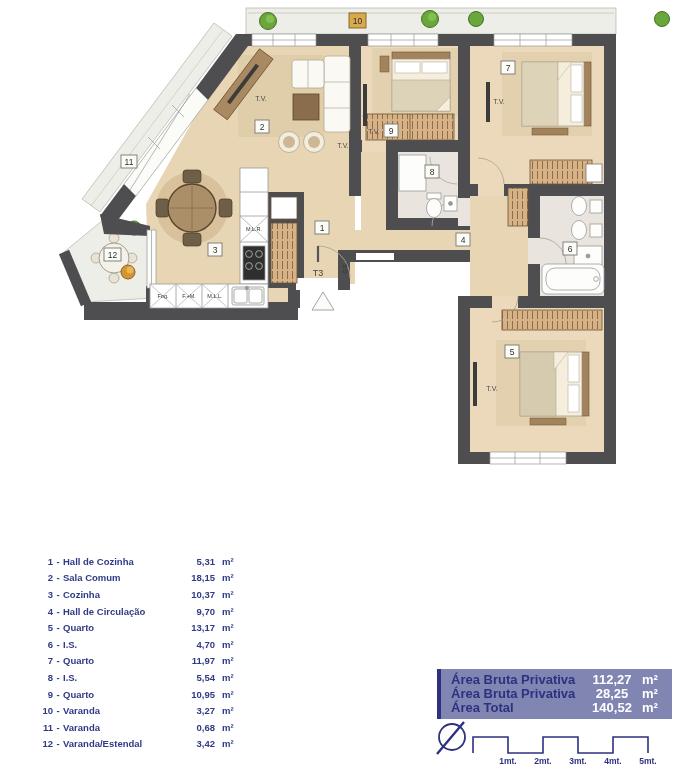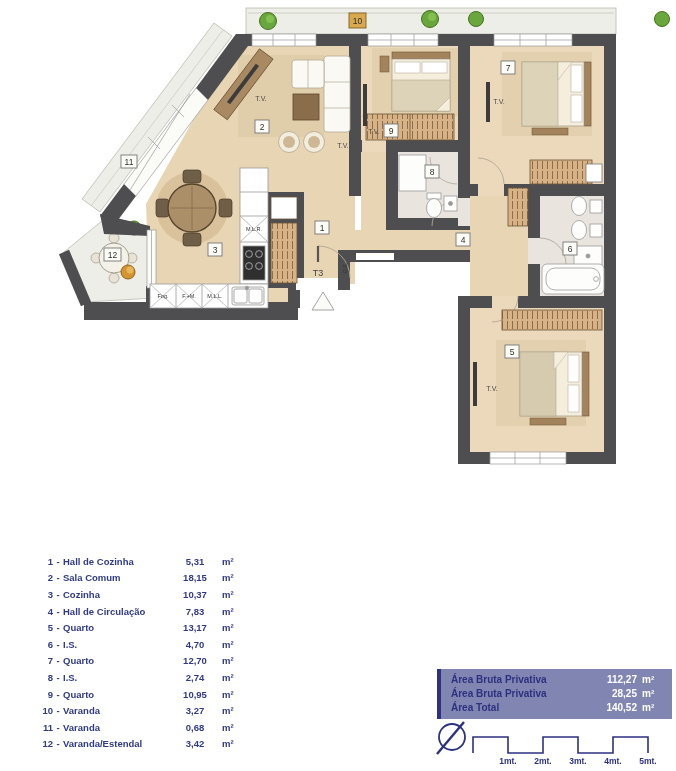--- a/index.html
+++ b/index.html
@@ -4,28 +4,28 @@
 <style>
   html,body{margin:0;padding:0;background:#fff;}
   .page{position:relative;width:676px;height:771px;background:#ffffff;overflow:hidden;
         font-family:"Liberation Sans", sans-serif;}
   .plan-svg{position:absolute;left:0;top:0;}
   .legend{position:absolute;left:38px;top:553px;color:#303a85;font-weight:bold;font-size:9.5px;}
   .lrow{display:flex;height:16.6px;align-items:center;}
   .ln{width:15px;text-align:right;}
   .ld{width:10px;text-align:center;}
   .lname{width:112px;}
-  .lval{width:40px;text-align:center;}
+  .lval{width:40px;text-align:right;}
   .lunit{margin-left:7px;}
   .summary{position:absolute;left:437px;top:669px;width:235px;height:50px;background:#8185b2;
            border-left:4px solid #2c3180;box-sizing:border-box;padding:5px 10px;
            display:flex;flex-direction:column;justify-content:space-between;}
-  .srow{display:flex;font-size:10px;font-weight:bold;line-height:12px;align-items:baseline;}
+  .srow{display:flex;font-size:13px;font-weight:bold;line-height:12px;align-items:baseline;}
   .slabel{flex:1;color:#2c3180;}
-  .sval{color:#ffffff;width:50px;text-align:right;}
+  .sval{color:#ffffff;width:50px;text-align:center;}
   .sunit{color:#ffffff;width:20px;margin-left:5px;}
   .compass-scale{position:absolute;left:430px;top:715px;}
   text{font-family:"Liberation Sans", sans-serif;}
 </style>
 </head>
 <body>
 
 <div class="page">
 
 <svg class="plan-svg" width="676" height="540" viewBox="0 0 676 540">
@@ -361,49 +361,49 @@
         <span class="ln">3</span>
         <span class="ld">-</span>
         <span class="lname">Cozinha</span>
         <span class="lval">10,37</span>
         <span class="lunit">m²</span>
       </div>
   <div class="lrow">
         <span class="ln">4</span>
         <span class="ld">-</span>
         <span class="lname">Hall de Circulação</span>
-        <span class="lval">7,83</span>
+        <span class="lval">9,70</span>
         <span class="lunit">m²</span>
       </div>
   <div class="lrow">
         <span class="ln">5</span>
         <span class="ld">-</span>
         <span class="lname">Quarto</span>
         <span class="lval">13,17</span>
         <span class="lunit">m²</span>
       </div>
   <div class="lrow">
         <span class="ln">6</span>
         <span class="ld">-</span>
         <span class="lname">I.S.</span>
         <span class="lval">4,70</span>
         <span class="lunit">m²</span>
       </div>
   <div class="lrow">
         <span class="ln">7</span>
         <span class="ld">-</span>
         <span class="lname">Quarto</span>
-        <span class="lval">12,70</span>
+        <span class="lval">11,97</span>
         <span class="lunit">m²</span>
       </div>
   <div class="lrow">
         <span class="ln">8</span>
         <span class="ld">-</span>
         <span class="lname">I.S.</span>
-        <span class="lval">2,74</span>
+        <span class="lval">5,54</span>
         <span class="lunit">m²</span>
       </div>
   <div class="lrow">
         <span class="ln">9</span>
         <span class="ld">-</span>
         <span class="lname">Quarto</span>
         <span class="lval">10,95</span>
         <span class="lunit">m²</span>
       </div>
   <div class="lrow">

